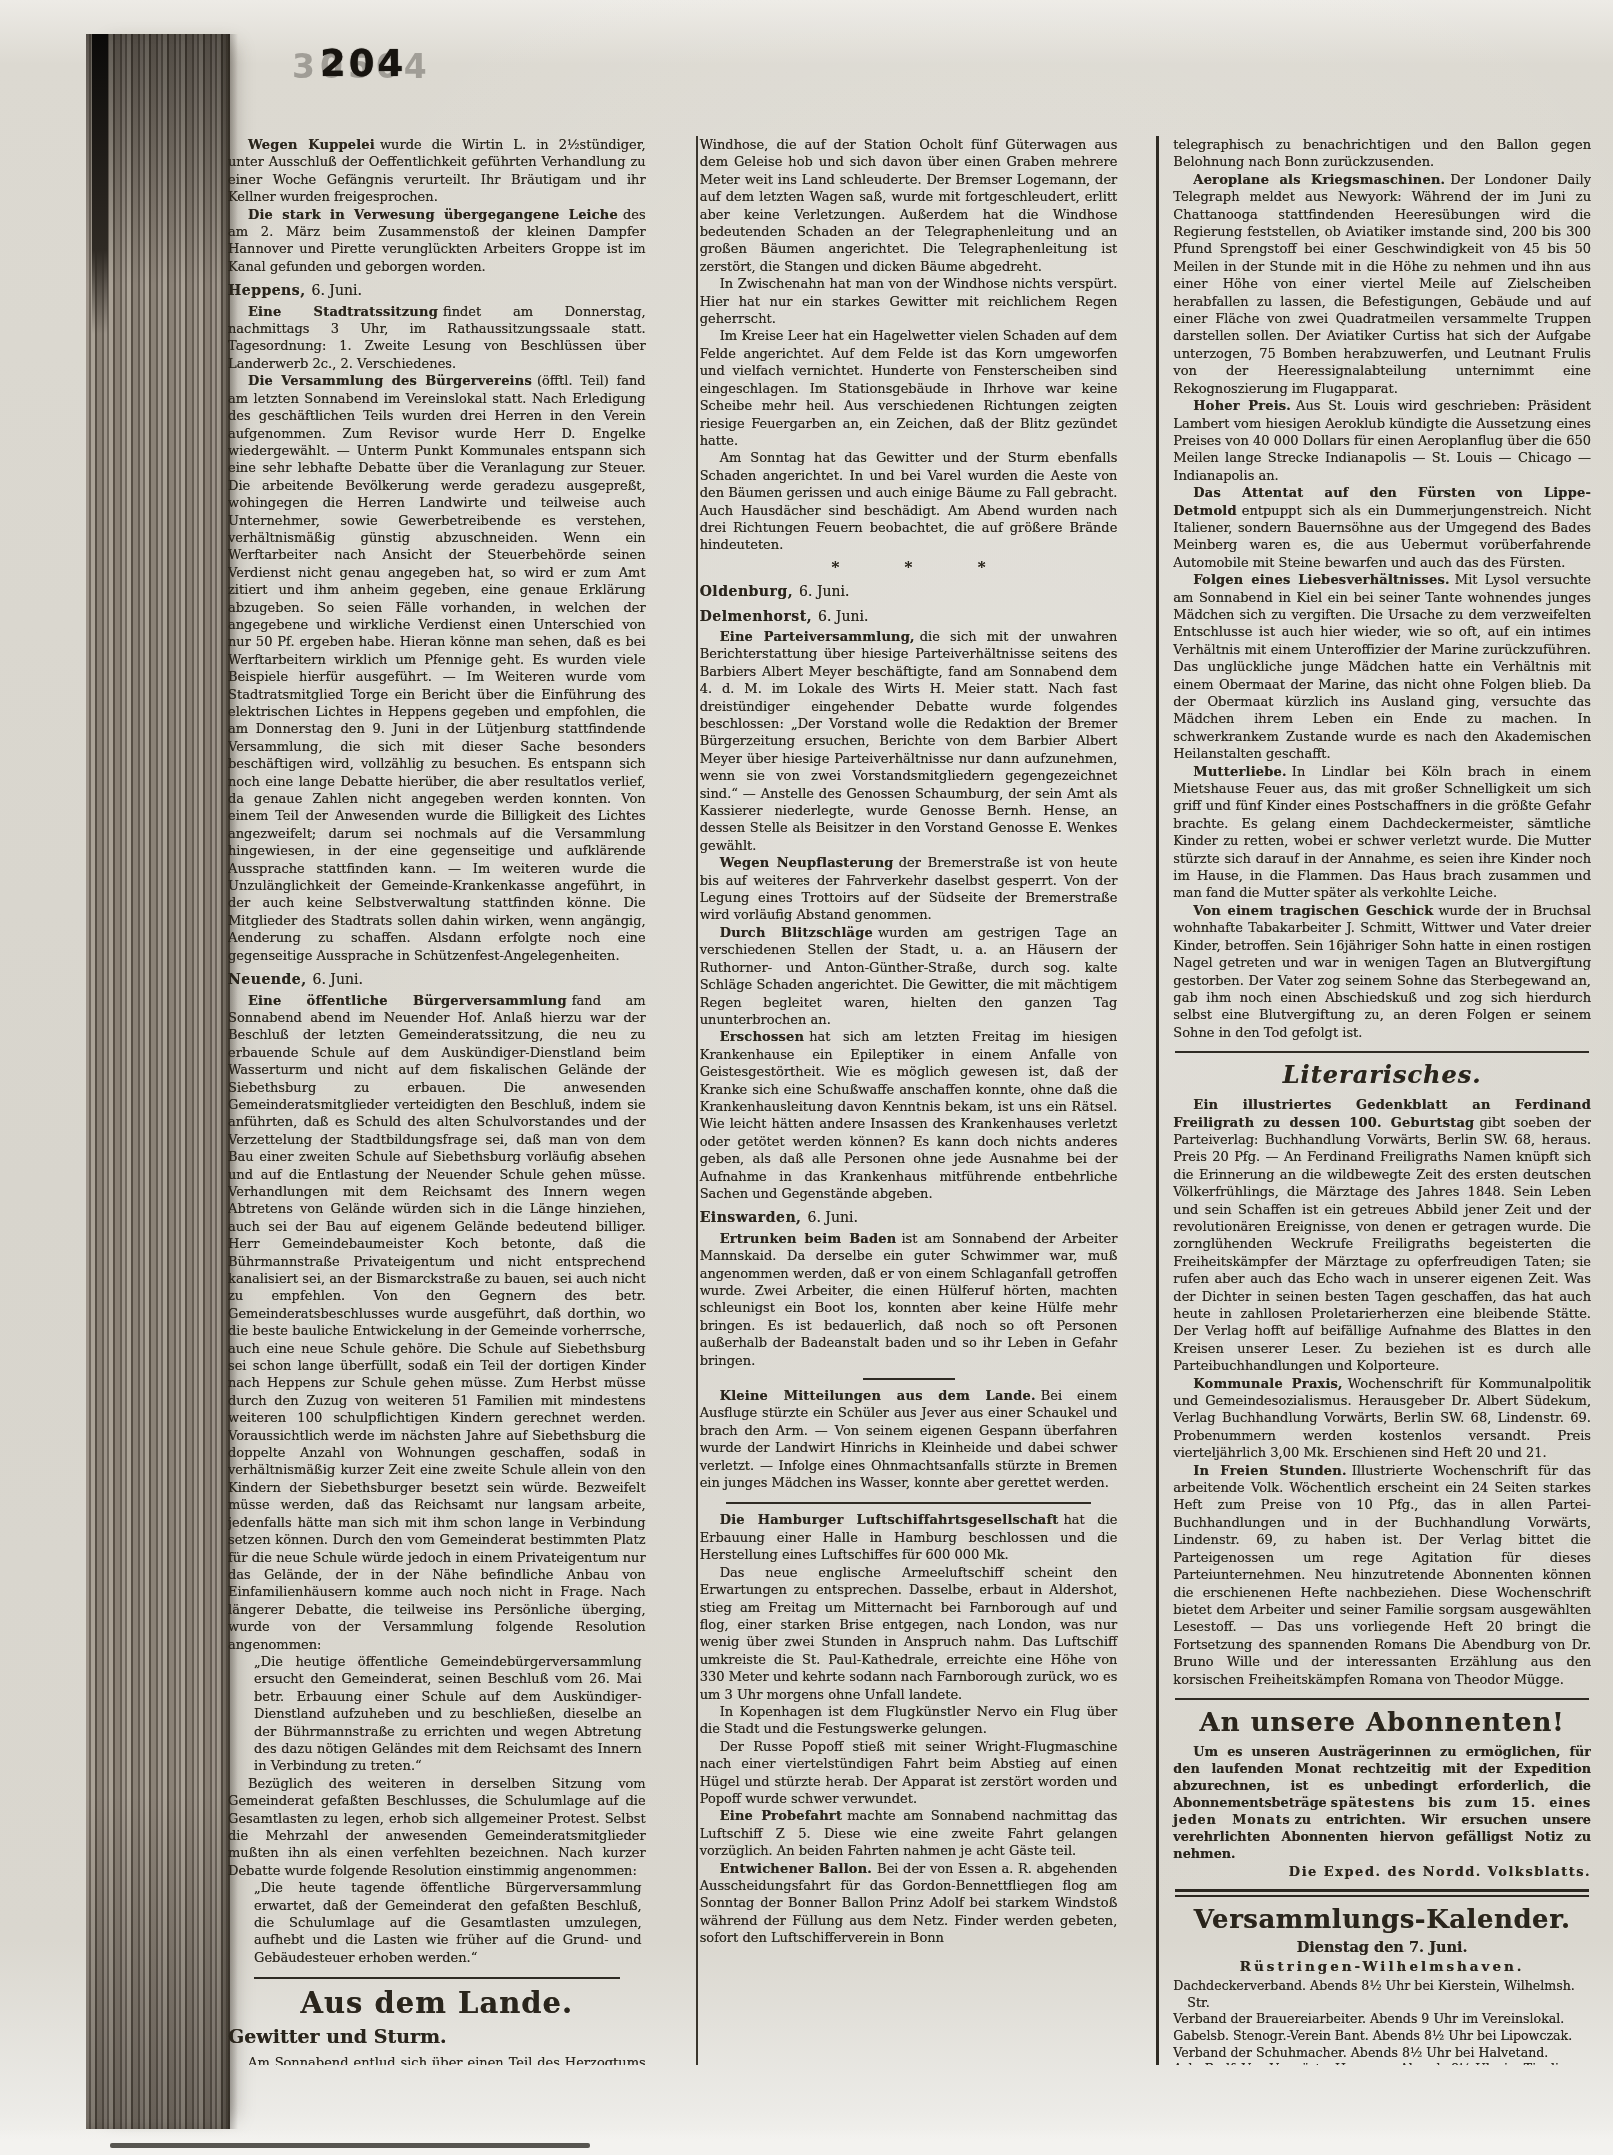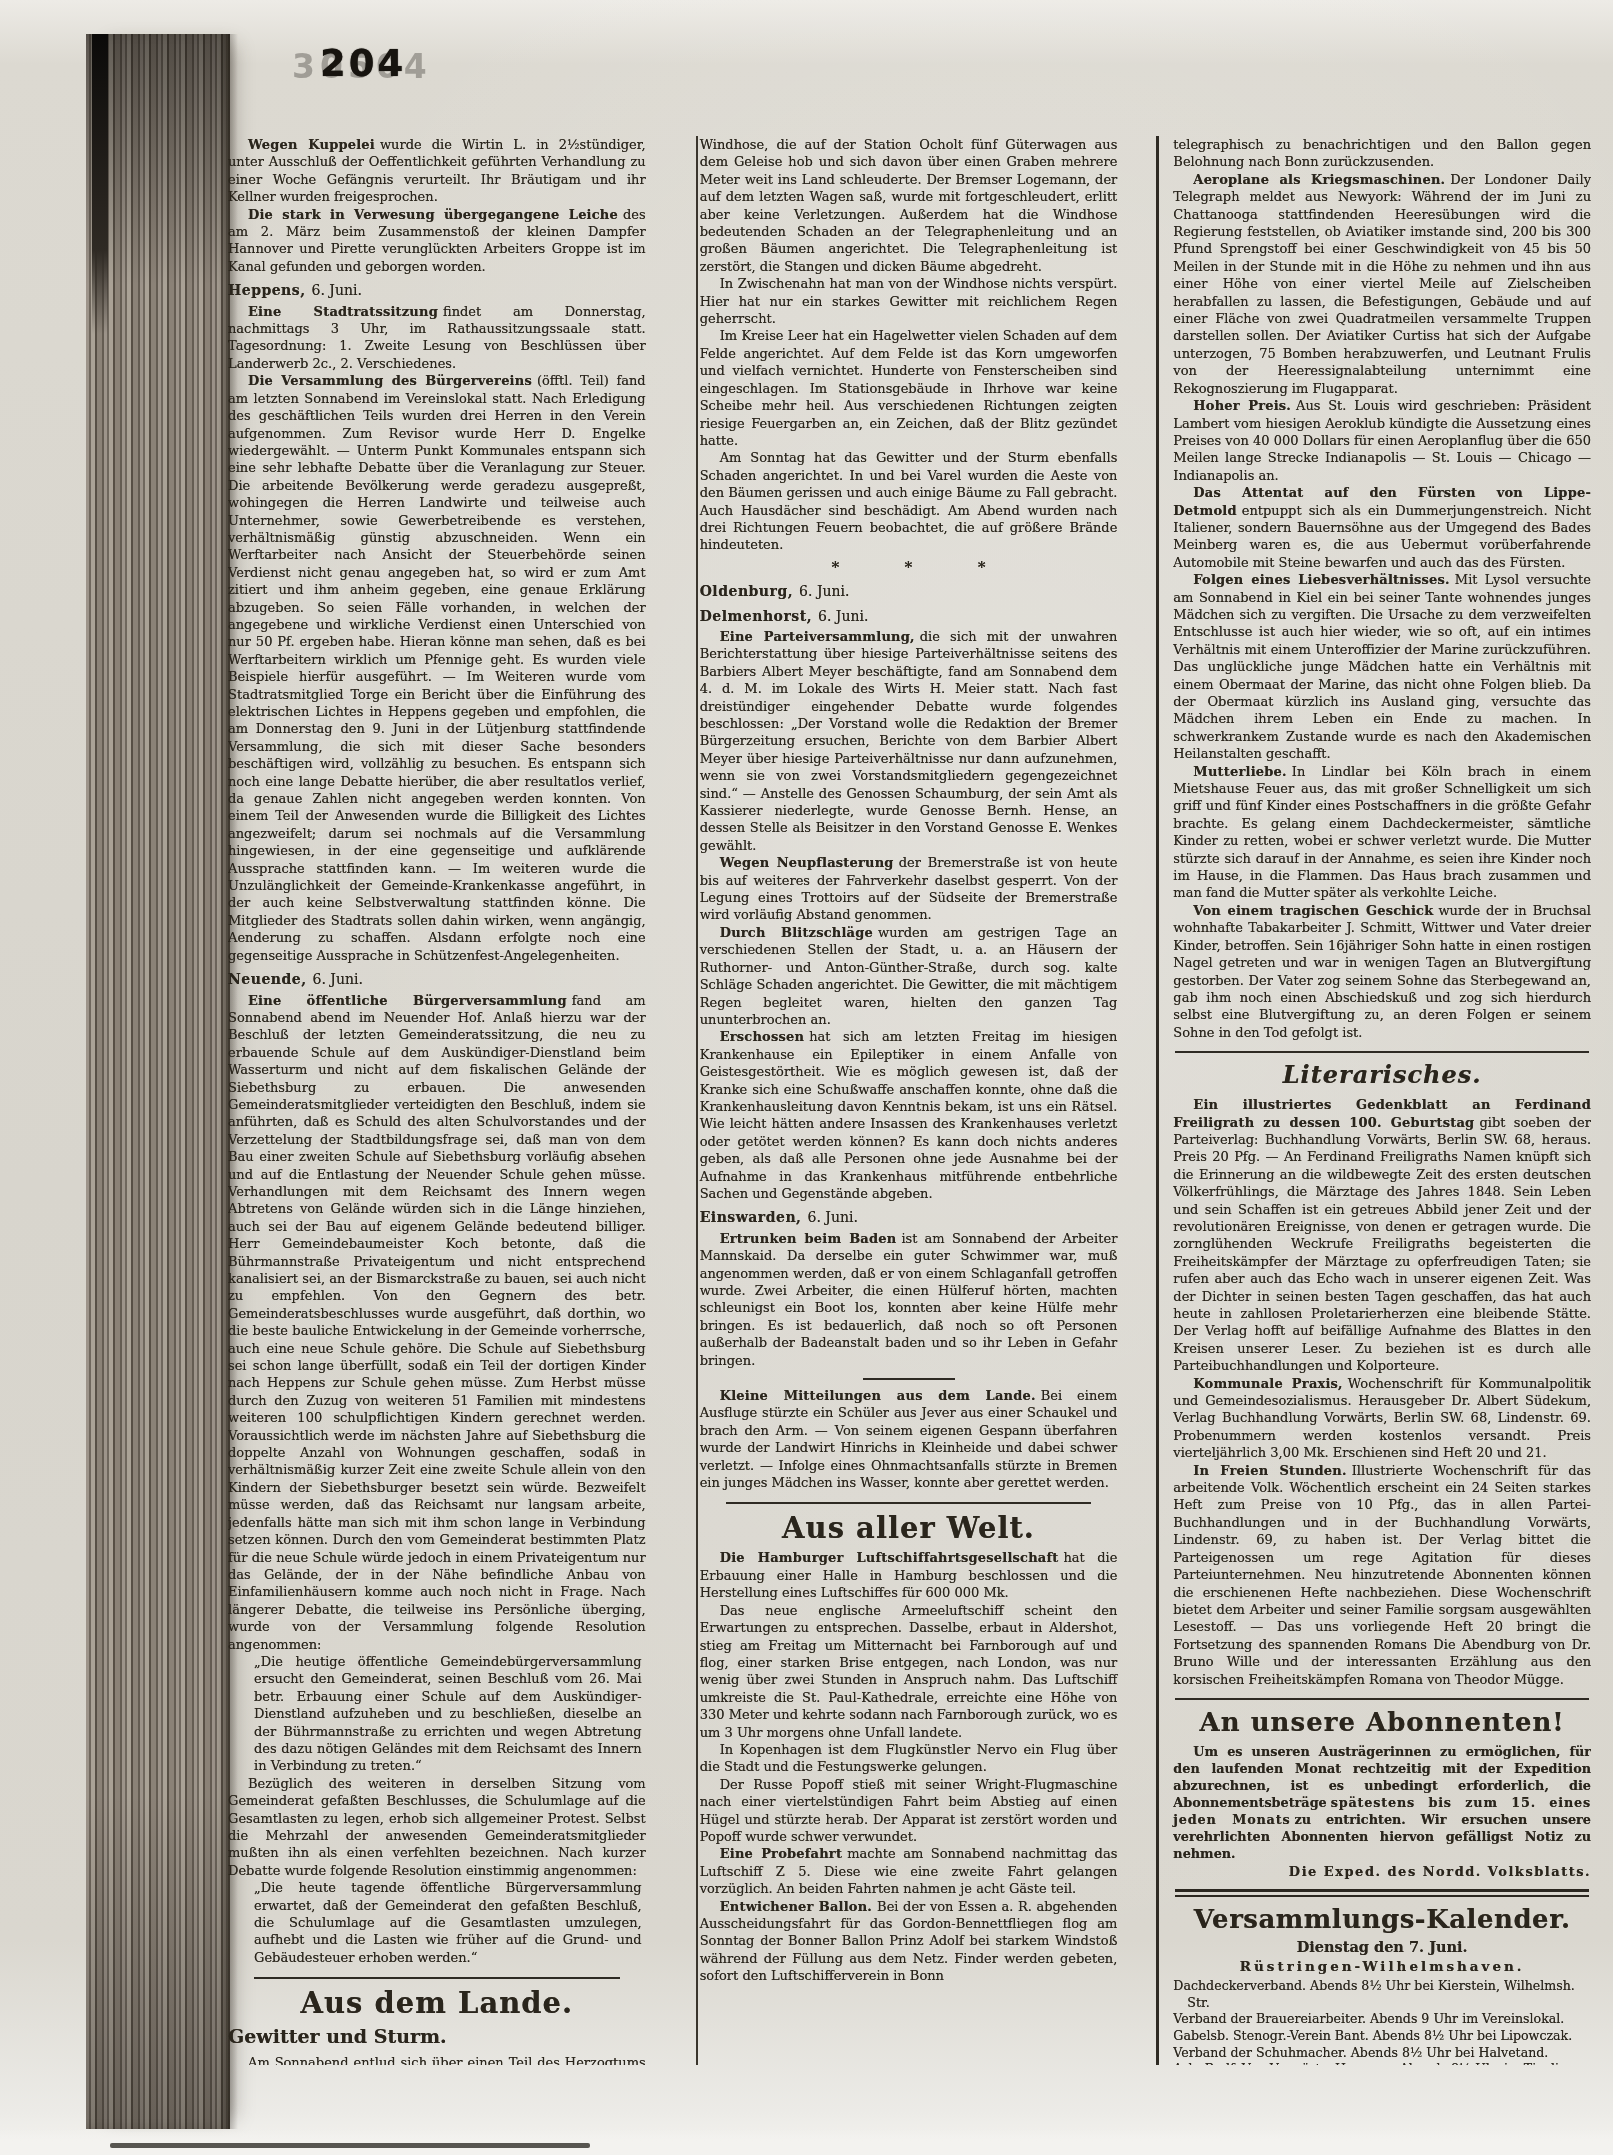--- a/index.html
+++ b/index.html
@@ -113,21 +113,20 @@
       <p class="dateline"><b>Delmenhorst,</b><span>6. Juni.</span></p>
       <p class="para"><b class="lead">Eine Parteiversammlung,</b><span>die sich mit der unwahren Berichterstattung über hiesige Parteiverhältnisse seitens des Barbiers Albert Meyer beschäftigte, fand am Sonnabend dem 4. d. M. im Lokale des Wirts H. Meier statt. Nach fast dreistündiger eingehender Debatte wurde folgendes beschlossen: „Der Vorstand wolle die Redaktion der Bremer Bürgerzeitung ersuchen, Berichte von dem Barbier Albert Meyer über hiesige Parteiverhältnisse nur dann aufzunehmen, wenn sie von zwei Vorstandsmitgliedern gegengezeichnet sind.“ — Anstelle des Genossen Schaumburg, der sein Amt als Kassierer niederlegte, wurde Genosse Bernh. Hense, an dessen Stelle als Beisitzer in den Vorstand Genosse E. Wenkes gewählt.</span></p>
       <p class="para"><b class="lead">Wegen Neupflasterung</b><span>der Bremerstraße ist von heute bis auf weiteres der Fahrverkehr daselbst gesperrt. Von der Legung eines Trottoirs auf der Südseite der Bremerstraße wird vorläufig Abstand genommen.</span></p>
       <p class="para"><b class="lead">Durch Blitzschläge</b><span>wurden am gestrigen Tage an verschiedenen Stellen der Stadt, u. a. an Häusern der Ruthorner- und Anton-Günther-Straße, durch sog. kalte Schläge Schaden angerichtet. Die Gewitter, die mit mächtigem Regen begleitet waren, hielten den ganzen Tag ununterbrochen an.</span></p>
       <p class="para"><b class="lead">Erschossen</b><span>hat sich am letzten Freitag im hiesigen Krankenhause ein Epileptiker in einem Anfalle von Geistesgestörtheit. Wie es möglich gewesen ist, daß der Kranke sich eine Schußwaffe anschaffen konnte, ohne daß die Krankenhausleitung davon Kenntnis bekam, ist uns ein Rätsel. Wie leicht hätten andere Insassen des Krankenhauses verletzt oder getötet werden können? Es kann doch nichts anderes geben, als daß alle Personen ohne jede Ausnahme bei der Aufnahme in das Krankenhaus mitführende entbehrliche Sachen und Gegenstände abgeben.</span></p>
       <p class="dateline"><b>Einswarden,</b><span>6. Juni.</span></p>
       <p class="para"><b class="lead">Ertrunken beim Baden</b><span>ist am Sonnabend der Arbeiter Mannskaid. Da derselbe ein guter Schwimmer war, muß angenommen werden, daß er von einem Schlaganfall getroffen wurde. Zwei Arbeiter, die einen Hülferuf hörten, machten schleunigst ein Boot los, konnten aber keine Hülfe mehr bringen. Es ist bedauerlich, daß noch so oft Personen außerhalb der Badeanstalt baden und so ihr Leben in Gefahr bringen.</span></p>
       <hr class="shortrule">
       <p class="para"><b class="lead">Kleine Mitteilungen aus dem Lande.</b><span>Bei einem Ausfluge stürzte ein Schüler aus Jever aus einer Schaukel und brach den Arm. — Von seinem eigenen Gespann überfahren wurde der Landwirt Hinrichs in Kleinheide und dabei schwer verletzt. — Infolge eines Ohnmachtsanfalls stürzte in Bremen ein junges Mädchen ins Wasser, konnte aber gerettet werden.</span></p>
       <hr class="rule">
-      <h2 class="bighead">Aus aller Welt.</h2>
       <p class="para"><b class="lead">Die Hamburger Luftschiffahrtsgesellschaft</b><span>hat die Erbauung einer Halle in Hamburg beschlossen und die Herstellung eines Luftschiffes für 600 000 Mk.</span></p>
       <p class="para"><span>Das neue englische Armeeluftschiff scheint den Erwartungen zu entsprechen. Dasselbe, erbaut in Aldershot, stieg am Freitag um Mitternacht bei Farnborough auf und flog, einer starken Brise entgegen, nach London, was nur wenig über zwei Stunden in Anspruch nahm. Das Luftschiff umkreiste die St. Paul-Kathedrale, erreichte eine Höhe von 330 Meter und kehrte sodann nach Farnborough zurück, wo es um 3 Uhr morgens ohne Unfall landete.</span></p>
       <p class="para"><span>In Kopenhagen ist dem Flugkünstler Nervo ein Flug über die Stadt und die Festungswerke gelungen.</span></p>
       <p class="para"><span>Der Russe Popoff stieß mit seiner Wright-Flugmaschine nach einer viertelstündigen Fahrt beim Abstieg auf einen Hügel und stürzte herab. Der Apparat ist zerstört worden und Popoff wurde schwer verwundet.</span></p>
       <p class="para"><b class="lead">Eine Probefahrt</b><span>machte am Sonnabend nachmittag das Luftschiff Z 5. Diese wie eine zweite Fahrt gelangen vorzüglich. An beiden Fahrten nahmen je acht Gäste teil.</span></p>
       <p class="para"><b class="lead">Entwichener Ballon.</b><span>Bei der von Essen a. R. abgehenden Ausscheidungsfahrt für das Gordon-Bennettfliegen flog am Sonntag der Bonner Ballon Prinz Adolf bei starkem Windstoß während der Füllung aus dem Netz. Finder werden gebeten, sofort den Luftschifferverein in Bonn</span></p>
     </div>
 
     <div class="col col-3">
       <p class="para" style="text-indent:0"><span>telegraphisch zu benachrichtigen und den Ballon gegen Belohnung nach Bonn zurückzusenden.</span></p>

